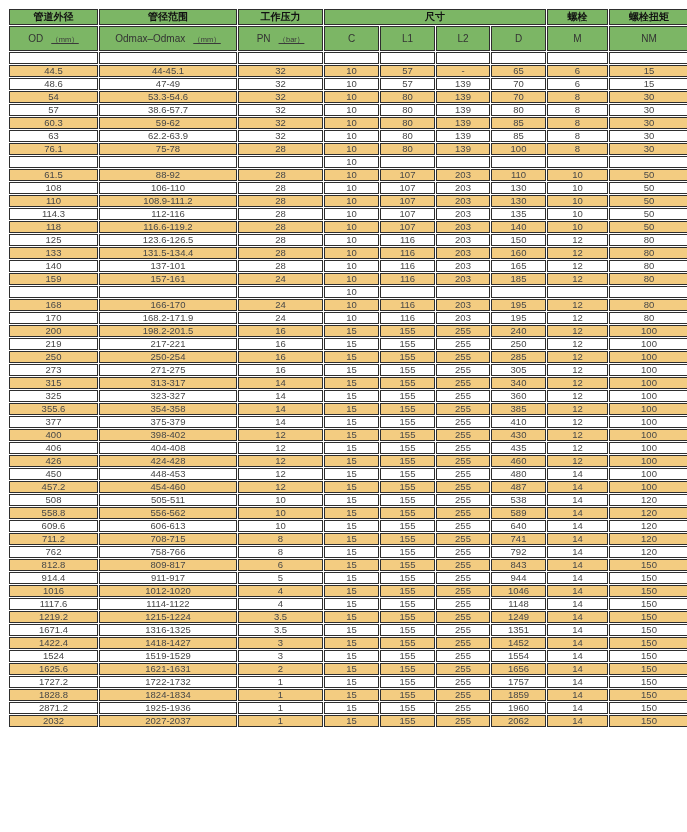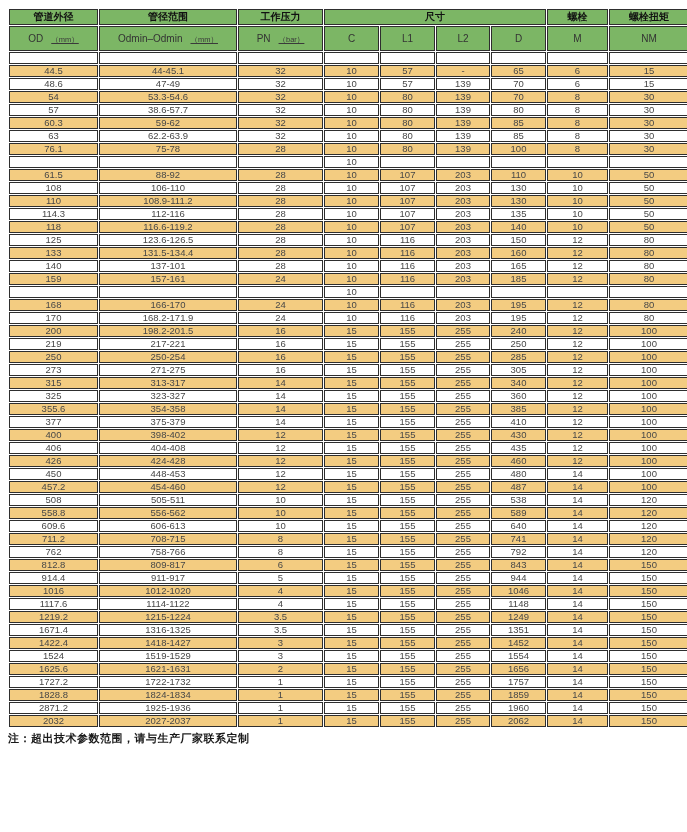--- a/index.html
+++ b/index.html
@@ -89,21 +89,21 @@
       <tr class="group-row">
           <th colspan="1">管道外径</th>
           <th colspan="1">管径范围</th>
           <th colspan="1">工作压力</th>
           <th colspan="4">尺寸</th>
           <th colspan="1">螺栓</th>
           <th colspan="1">螺栓扭矩</th>
         </tr>
       <tr class="sub-row">
           <th><span>OD</span><span class="unit">（mm）</span></th>
-          <th><span>Odmin–Odmin</span><span class="unit">（mm）</span></th>
+          <th><span>Odmax–Odmax</span><span class="unit">（mm）</span></th>
           <th><span>PN</span><span class="unit">（bar）</span></th>
           <th><span>C</span></th>
           <th><span>L1</span></th>
           <th><span>L2</span></th>
           <th><span>D</span></th>
           <th><span>M</span></th>
           <th><span>NM</span></th>
         </tr>
     </thead>
     <tbody>
@@ -674,14 +674,13 @@
           <td>1</td>
           <td>15</td>
           <td>155</td>
           <td>255</td>
           <td>2062</td>
           <td>14</td>
           <td>150</td>
         </tr>
       </tbody>
   </table>
-  <div class="note">注：超出技术参数范围，请与生产厂家联系定制</div>
 </div>
 
 </body></html>

